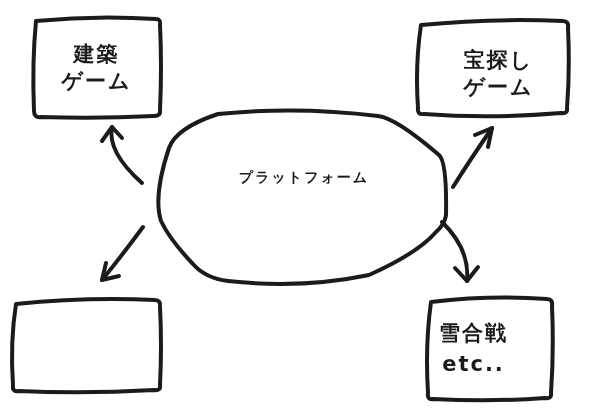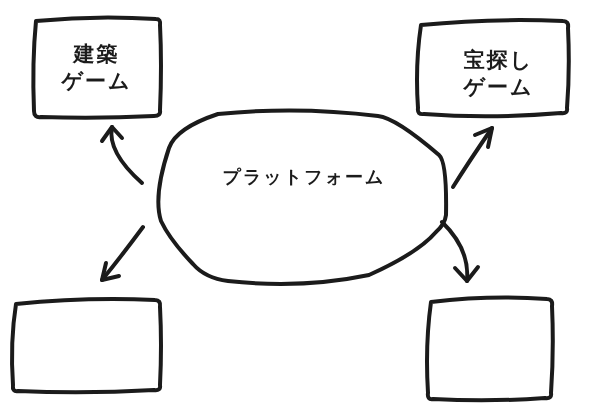--- a/index.html
+++ b/index.html
@@ -13,21 +13,21 @@
     text-align:center;font-weight:bold;font-size:21px;letter-spacing:2px;line-height:27px;
     box-sizing:border-box;
   }
   .node span{display:block;white-space:nowrap;}
   .node-tl{left:33px;top:18px;width:127px;height:99px;}
   .node-tr{left:417px;top:21px;width:151px;height:94px;padding:12px 0 0 12px;}
   .node-bl{left:12px;top:300px;width:148px;height:92px;}
   .node-br{left:427px;top:298px;width:125px;height:102px;padding-right:32px;line-height:31px;}
   .center-label{
     position:absolute;left:160px;top:163px;width:288px;text-align:center;
-    font-weight:bold;font-size:18px;letter-spacing:2px;line-height:28px;
+    font-weight:bold;font-size:14px;letter-spacing:2px;line-height:28px;
   }
   .center-label span{display:block;white-space:nowrap;}
   .ink{stroke:#1b1b1b;fill:none;stroke-width:4;stroke-linecap:round;stroke-linejoin:round;}
 </style>
 </head>
 <body>
 
 <div class="stage">
 
   <svg viewBox="0 0 600 416" aria-hidden="true">
@@ -73,15 +73,17 @@
 
   <div class="node node-tl">
     <span>建築</span>
     <span>ゲーム</span>
   </div>
   <div class="node node-tr">
     <span>宝探し</span>
     <span>ゲーム</span>
   </div>
   <div class="node node-br">
+    <span>雪合戦</span>
+    <span>etc..</span>
   </div>
 
 </div>
 
 </body></html>

